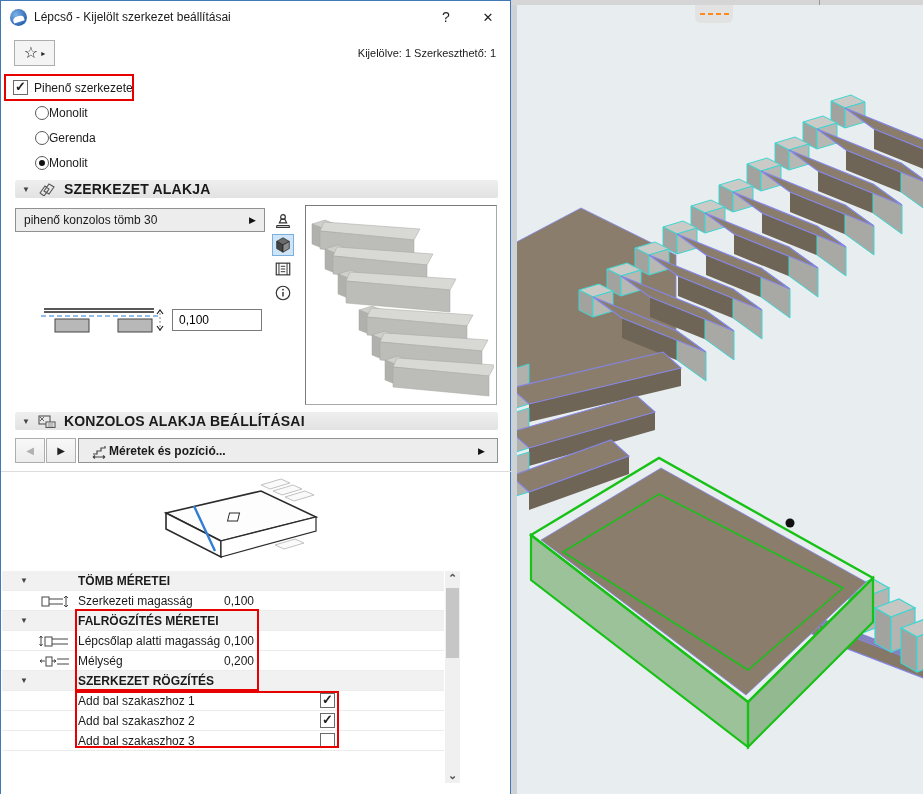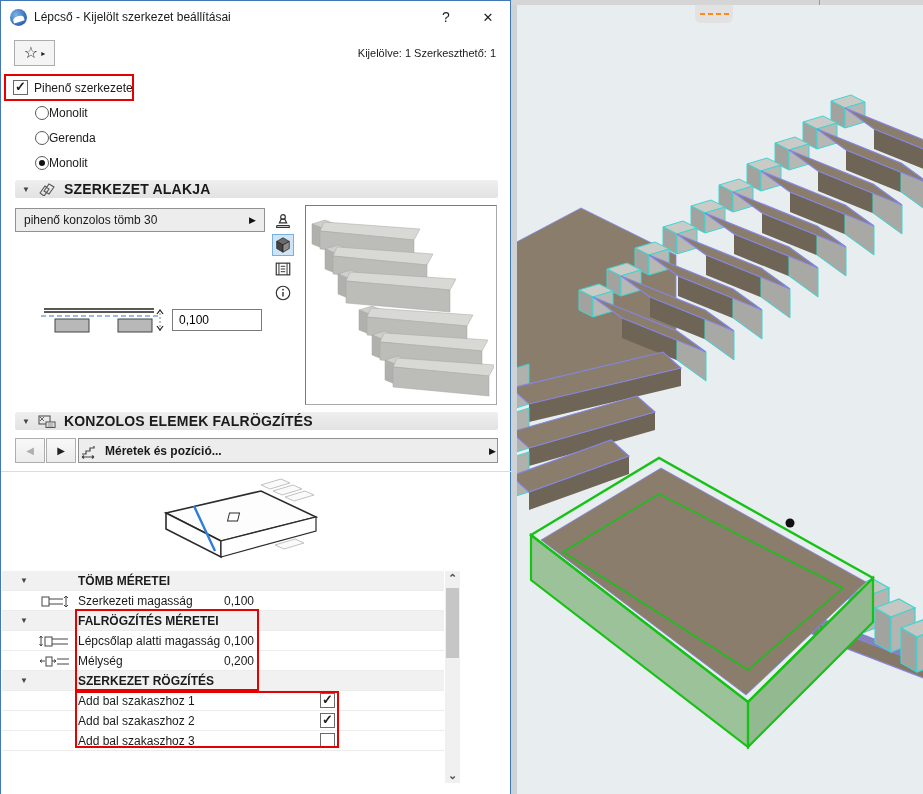--- a/index.html
+++ b/index.html
@@ -60,21 +60,21 @@
              border:1px solid #a9a9a9; border-top-color:#7a7a7a; border-left-color:#7a7a7a; padding:2px; }
   #preview svg { width:100%; height:100%; }
 
   #offset-diagram { position:absolute; left:38px; top:304px; }
   #offset-input { position:absolute; left:171px; top:308px; width:90px; height:22px; border:1px solid #7a7a7a;
                   font-family:"Liberation Sans",sans-serif; font-size:12px; padding-left:6px; }
 
   
   .nav-btn { position:absolute; top:437px; width:30px; height:25px; background:linear-gradient(#f8f8f8,#ececec);
              border:1px solid #adadad; display:flex; align-items:center; justify-content:center; font-size:10px; }
-  #page-dd { left:77px; top:437px; width:420px; height:25px; padding:0 1px; gap:7px; }
+  #page-dd { left:77px; top:437px; width:420px; height:25px; padding:0 12px; }
   #page-dd .txt { flex:1; font-weight:bold; }
   .hsep { position:absolute; left:0; top:470px; width:511px; height:1px; background:#dcdcdc; }
 
   #mini3d { position:absolute; left:110px; top:474px; }
 
   
   #tbl { position:absolute; left:1px; top:570px; width:442px; }
   .trow { position:relative; height:20px; display:flex; align-items:center; border-bottom:1px solid #ececec; background:#fff; }
   .trow.group { background:#f1f1f1; }
   .trow .tri { position:absolute; left:18px; font-size:8px; color:#444; }
@@ -390,21 +390,21 @@
     <input id="offset-input" value="0,100" style="">
 
     <div class="sec-head" style="top:411px;">
       <span class="tri">▼</span>
       <svg class="sec-ic" viewBox="0 0 18 13">
         <rect x="1" y="1" width="11" height="8" fill="none" stroke="#555" stroke-width="1.1"></rect>
         <path d="M2,2 l4,4 M6,2 l-4,4" stroke="#555" stroke-width="0.9"></path>
         <rect x="8" y="7" width="9" height="5.5" fill="#fff" stroke="#555" stroke-width="1.1"></rect>
         <path d="M9.5,9 h6 M9.5,11 h6" stroke="#555" stroke-width="0.8"></path>
       </svg>
-      <span class="label">KONZOLOS ELEMEK FALRÖGZÍTÉS</span>
+      <span class="label">KONZOLOS ALAKJA BEÁLLÍTÁSAI</span>
     </div>
 
     <div class="nav-btn" style="left:14px; color:#b0b0b0;">◀</div>
     <div class="nav-btn" style="left:45px; color:#222;">▶</div>
     <div class="dd" id="page-dd">
       <svg width="18" height="16" viewBox="0 0 18 16">
         <path d="M2,11 h4 v-3 h4 v-3 h4 v-2" fill="none" stroke="#444" stroke-width="1.2"></path>
         <path d="M2,14 h12 M2,14 l2,-1.5 M2,14 l2,1.5 M14,14 l-2,-1.5 M14,14 l-2,1.5" stroke="#444" stroke-width="1.1" fill="none"></path>
       </svg>
       <span class="txt">Méretek és pozíció...</span>

